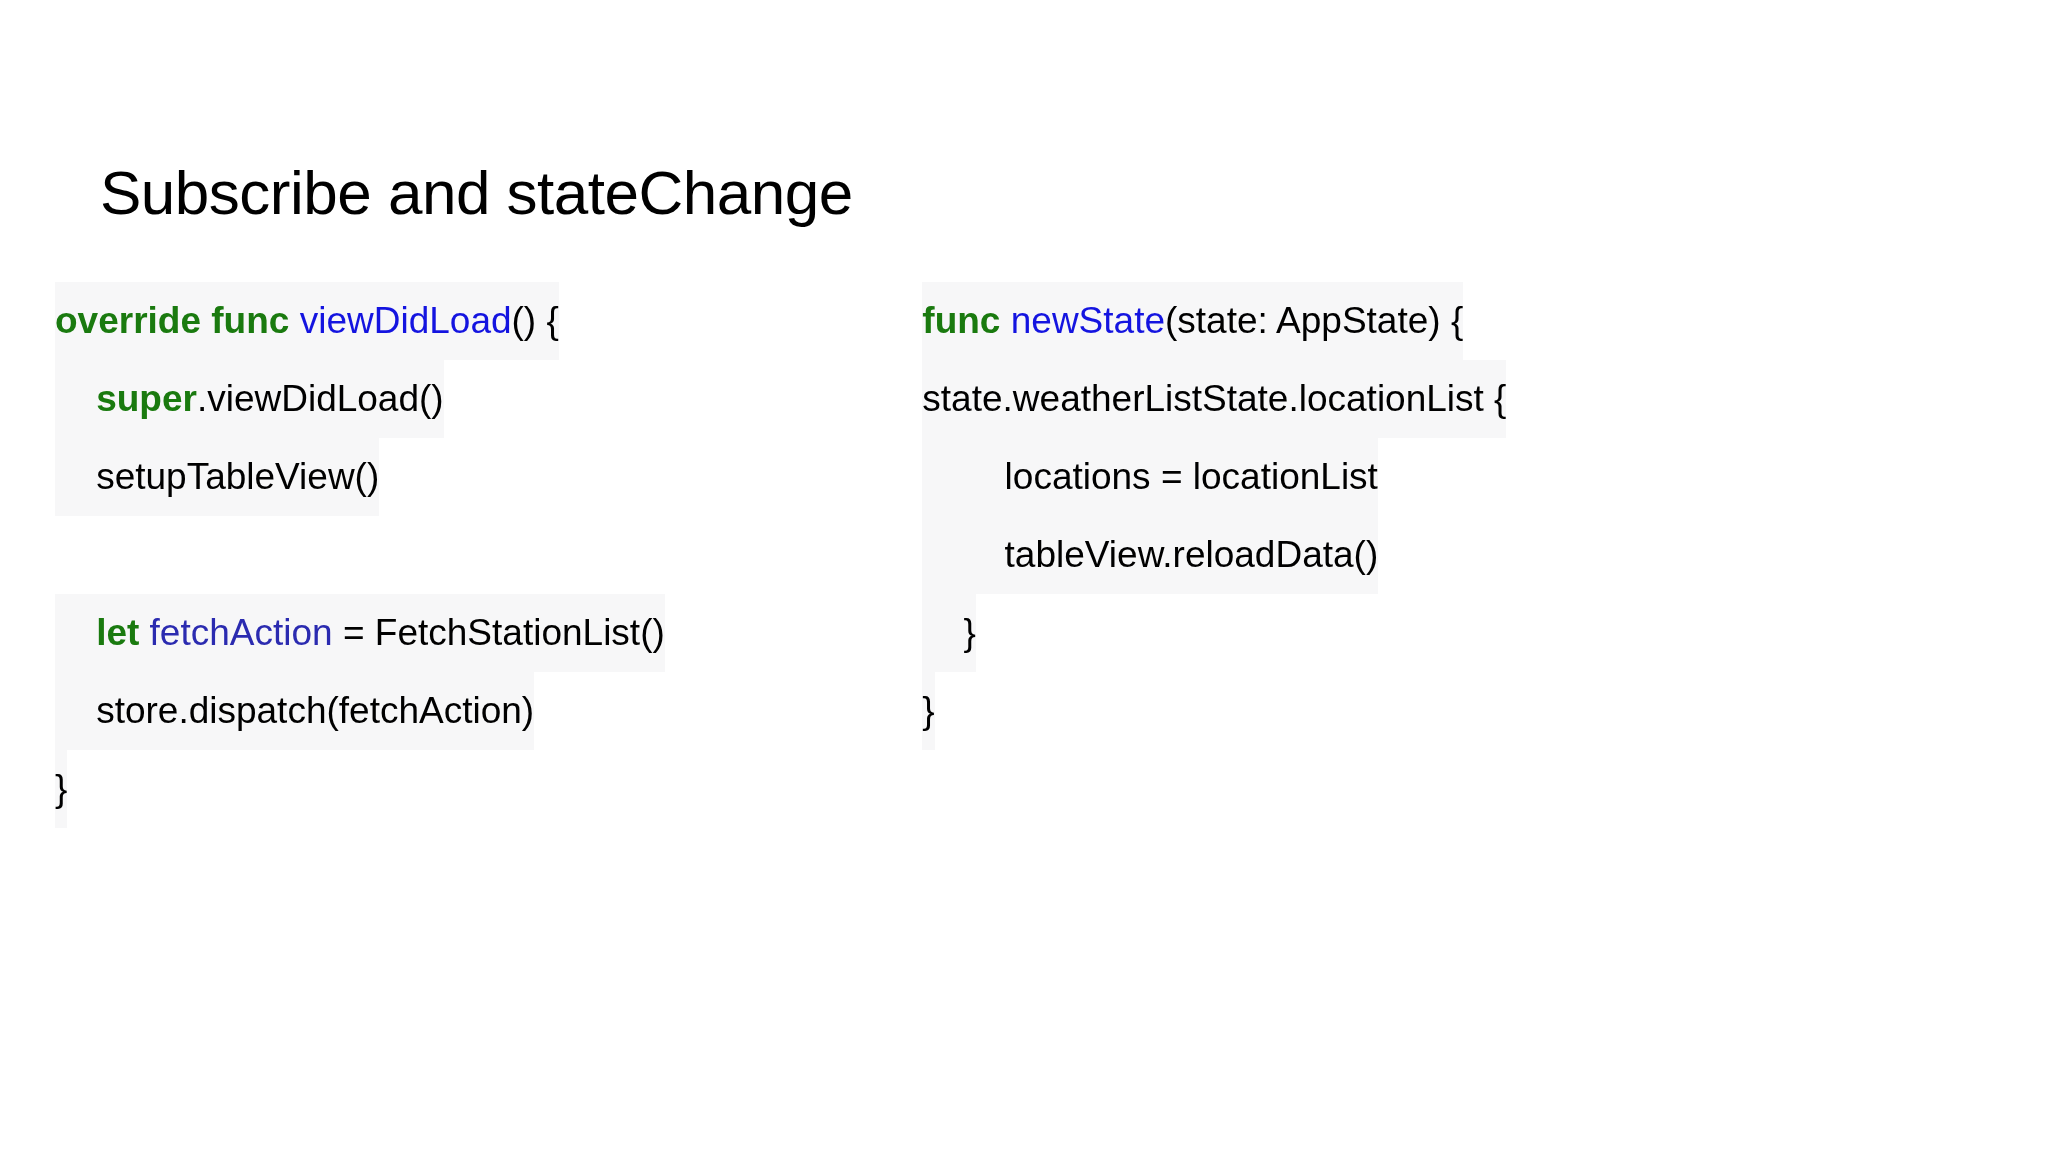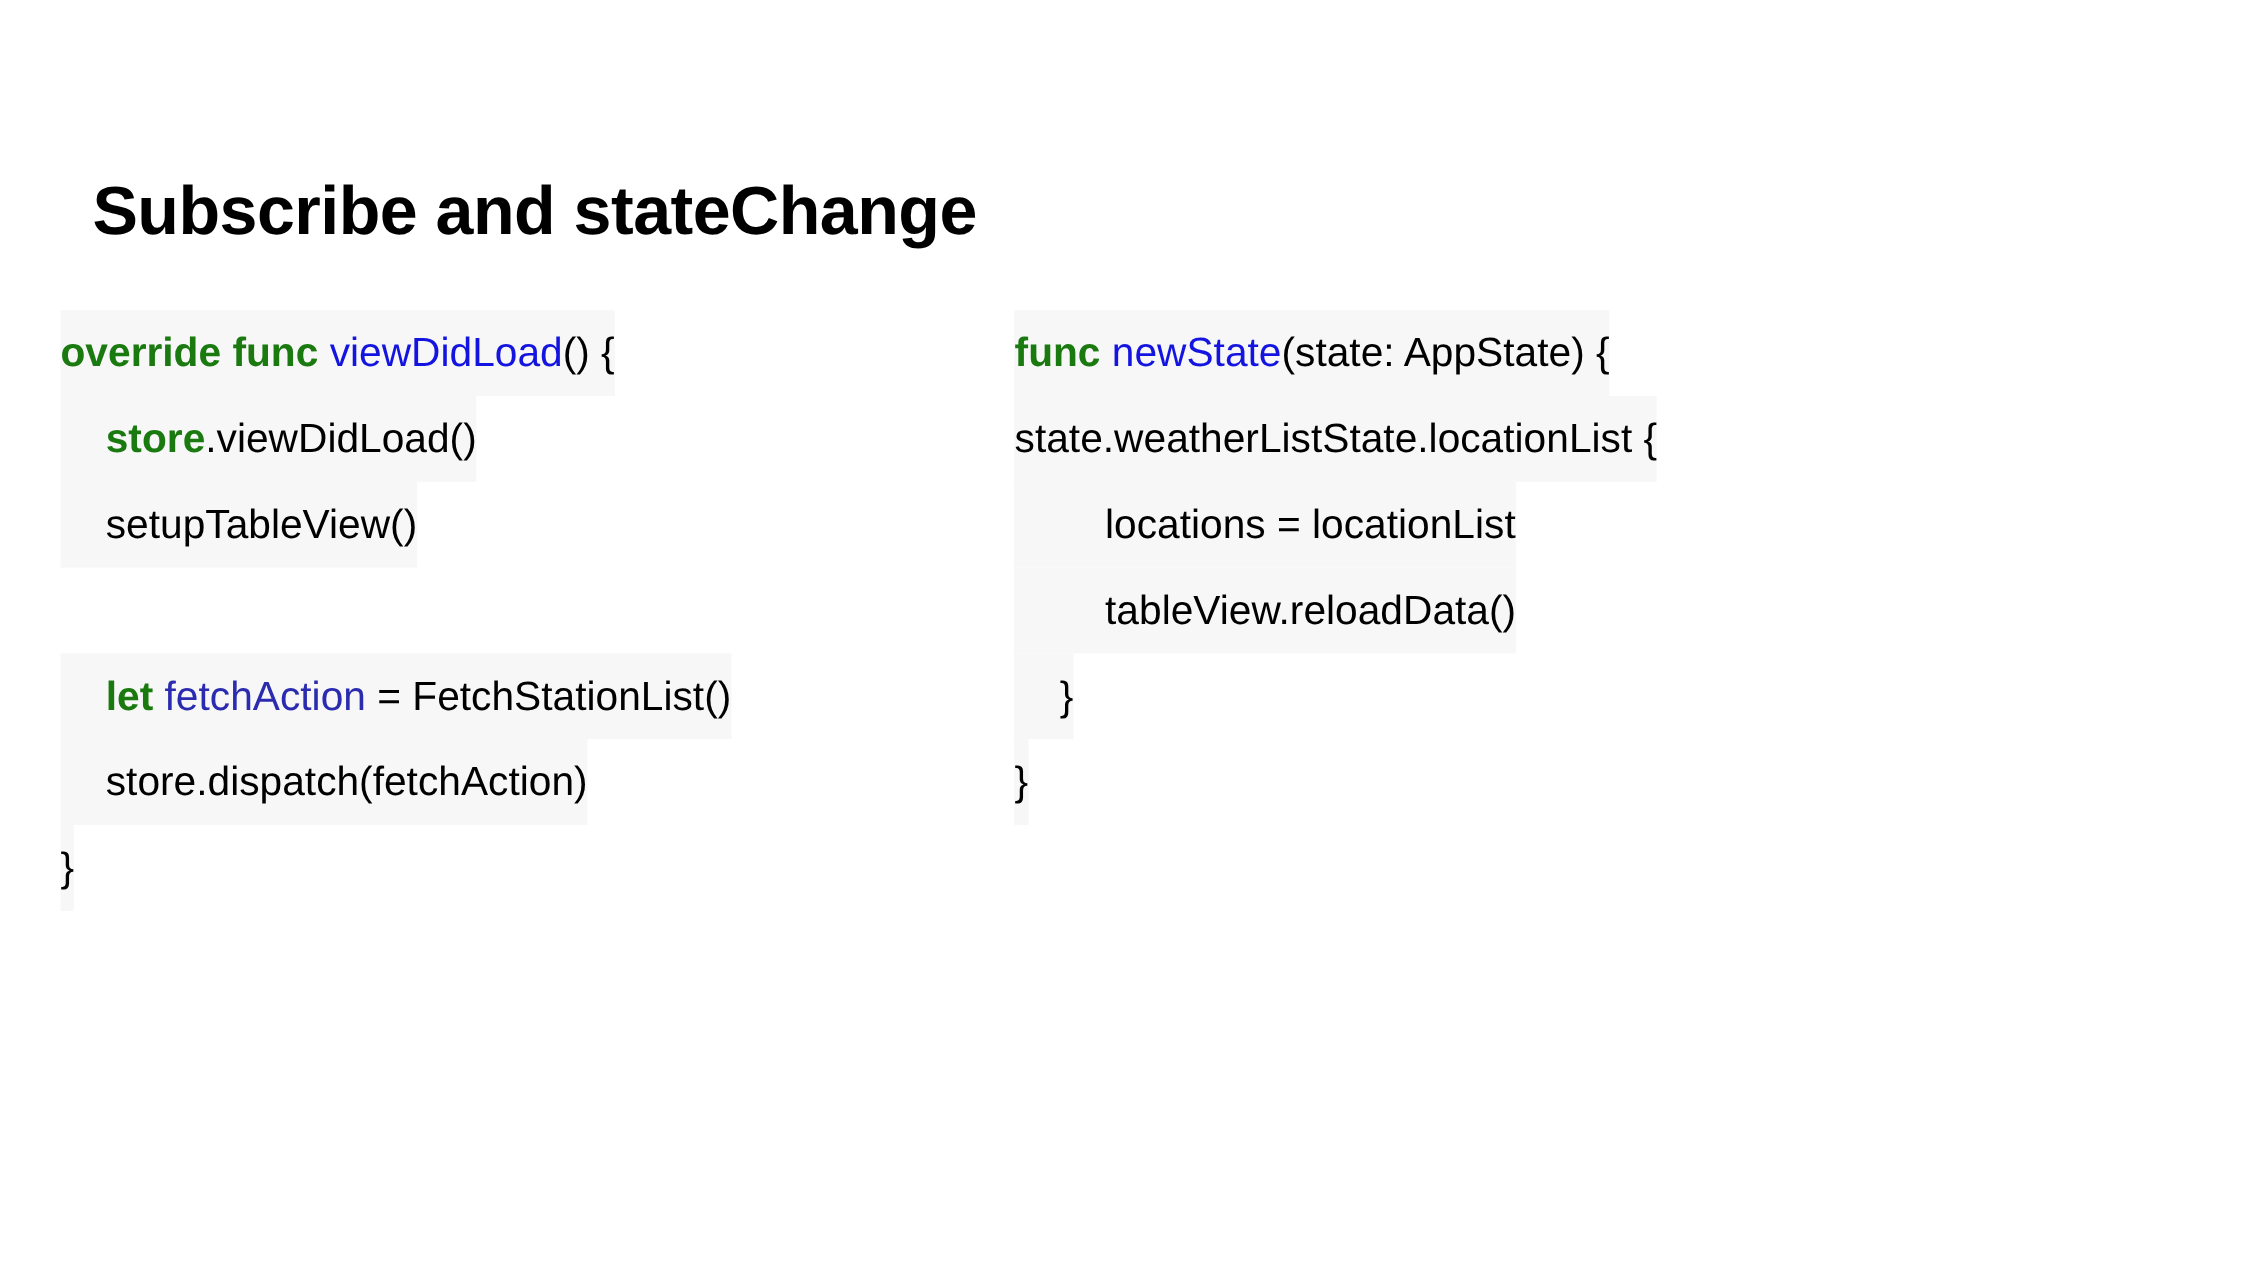--- a/index.html
+++ b/index.html
@@ -19,25 +19,25 @@
 
   .slide {
     position: absolute;
     inset: 0;
     background: #ffffff;
   }
 
   
   .slide-title {
     position: absolute;
-    left: 84px;
+    left: 100px;
     top: 118px;
     font-size: 62px;
     line-height: 1.08;
-    font-weight: 700;
+    font-weight: 400;
     color: #000000;
     letter-spacing: -0.5px;
     white-space: nowrap;
   }
 
   
   .code-columns {
     position: absolute;
     left: 0;
     top: 282px;
@@ -82,21 +82,21 @@
 <body>
 
 <div class="slide">
 
   <h1 class="slide-title">Subscribe and stateChange</h1>
 
   <div class="code-columns">
 
     <div class="code-column left">
         <div class="code-line"><span class="kw">override func</span><span class="pl"> </span><span class="id">viewDidLoad</span><span class="pl">() {</span></div>
-        <div class="code-line"><span class="pl">&nbsp;&nbsp;&nbsp;&nbsp;</span><span class="kw">store</span><span class="pl">.viewDidLoad()</span></div>
+        <div class="code-line"><span class="pl">&nbsp;&nbsp;&nbsp;&nbsp;</span><span class="kw">super</span><span class="pl">.viewDidLoad()</span></div>
         <div class="code-line"><span class="pl">&nbsp;&nbsp;&nbsp;&nbsp;</span><span class="pl">setupTableView()</span></div>
         <div class="code-line blank">&nbsp;</div>
         <div class="code-line"><span class="pl">&nbsp;&nbsp;&nbsp;&nbsp;</span><span class="kw">let</span><span class="pl"> </span><span class="id2">fetchAction</span><span class="pl"> = FetchStationList()</span></div>
         <div class="code-line"><span class="pl">&nbsp;&nbsp;&nbsp;&nbsp;</span><span class="pl">store.dispatch(fetchAction)</span></div>
         <div class="code-line"><span class="pl">}</span></div>
       </div>
 
     <div class="code-column right">
         <div class="code-line"><span class="kw">func</span><span class="pl"> </span><span class="id">newState</span><span class="pl">(state: AppState) {</span></div>
         <div class="code-line"><span class="pl">state.weatherListState.locationList {</span></div>

